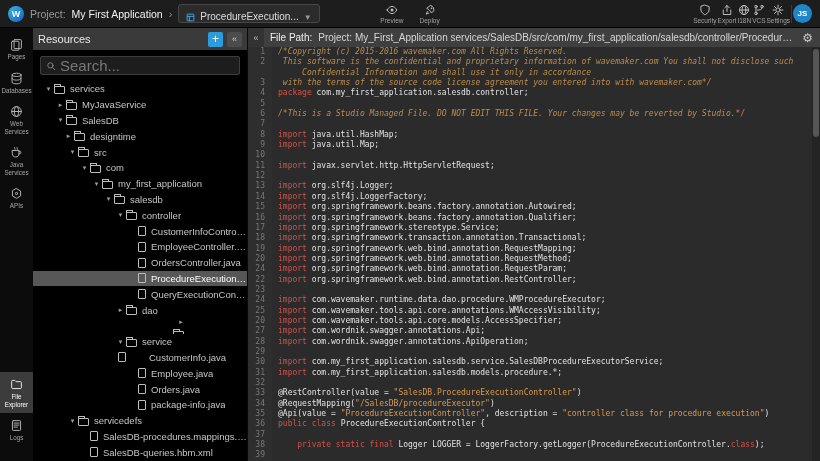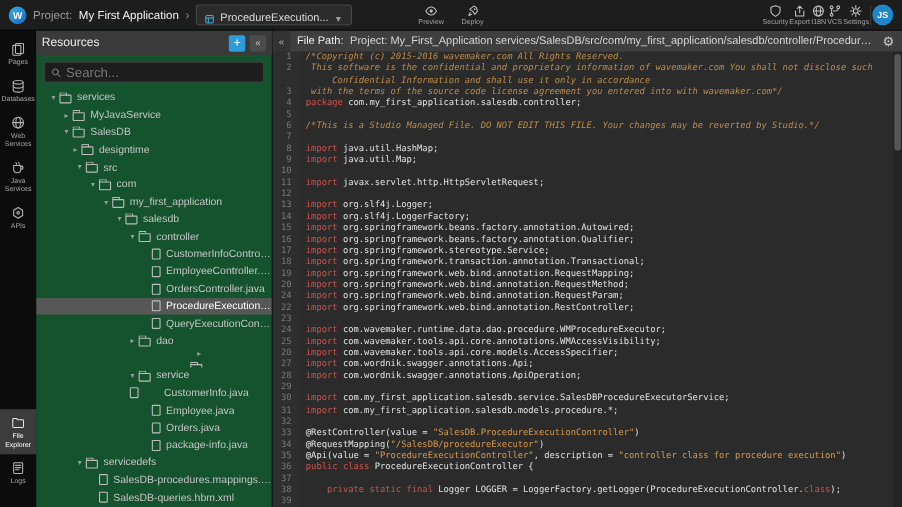--- a/index.html
+++ b/index.html
@@ -27,28 +27,28 @@
 
   
   #rail { width:33px; background:#0c0c0c; display:flex; flex-direction:column; padding:4px 0 14px; flex:0 0 33px; }
   .rail-item { display:flex; flex-direction:column; align-items:center; gap:2px; padding:6px 1px 5px; color:#a8a8a8; font-size:6.3px; text-align:center; line-height:1.2; cursor:pointer; }
   .rail-item svg { width:13px; height:13px; stroke:#b5b5b5; fill:none; stroke-width:1.2; stroke-linecap:round; stroke-linejoin:round; }
   .rail-item.active { background:#3c3c3c; color:#fff; }
   .rail-item.active svg { stroke:#e8e8e8; }
   .rail-spacer { flex:1; }
 
   
-  #resources { width:215px; flex:0 0 215px; background:#14532d; border-right:1px solid #0a0a0a; display:flex; flex-direction:column; min-height:0; }
+  #resources { width:215px; flex:0 0 215px; background:#000000; border-right:1px solid #0a0a0a; display:flex; flex-direction:column; min-height:0; }
   .res-header { height:22px; flex:0 0 22px; background:#3a3a3a; display:flex; align-items:center; padding:0 5px; gap:4px; }
   .res-title { flex:1; font-size:11px; color:#e8e8e8; }
   .res-plus { width:15px; height:15px; background:#2d9cdb; border-radius:2px; color:#fff; font-size:12px; line-height:14px; text-align:center; cursor:pointer; }
   .res-collapse { width:15px; height:15px; background:#4c4c4c; border-radius:2px; color:#ccc; font-size:9px; line-height:15px; text-align:center; cursor:pointer; }
   .res-search { margin:6px 7px; height:19px; flex:0 0 19px; background:#1d1d1d; border:1px solid #3d3d3d; border-radius:2px; display:flex; align-items:center; padding:0 5px; gap:4px; }
   .res-search svg { width:10px; height:10px; stroke:#8a8a8a; fill:none; stroke-width:1.4; stroke-linecap:round; }
-  .res-search input { flex:1; background:transparent; border:none; outline:none; color:#ccc; font-size:12px; font-family:"Liberation Sans",sans-serif; min-width:0; }
+  .res-search input { flex:1; background:transparent; border:none; outline:none; color:#ccc; font-size:15px; font-family:"Liberation Sans",sans-serif; min-width:0; }
   .res-search input::placeholder { color:#787878; }
   #tree { flex:1; overflow:hidden; font-size:9.5px; color:#c6c6c6; }
   .tree-row { height:15.8px; display:flex; align-items:center; white-space:nowrap; overflow:hidden; cursor:pointer; }
   .tree-row.selected { background:#575757; color:#fff; }
   .tree-arrow { width:11px; flex:0 0 11px; font-size:7px; color:#9c9c9c; text-align:center; }
   .icon-folder { width:11px; height:8px; border:1px solid #bdbdbd; border-radius:1px; position:relative; margin-right:5px; flex:0 0 11px; margin-top:2px; }
   .icon-folder::before { content:""; position:absolute; top:-3px; left:-1px; width:5px; height:2px; border:1px solid #bdbdbd; border-bottom:none; border-radius:1px 1px 0 0; }
   .icon-file { width:8px; height:10px; border:1px solid #bdbdbd; border-radius:1px; margin-right:5px; flex:0 0 8px; }
   .tree-label { overflow:hidden; text-overflow:ellipsis; }
 

